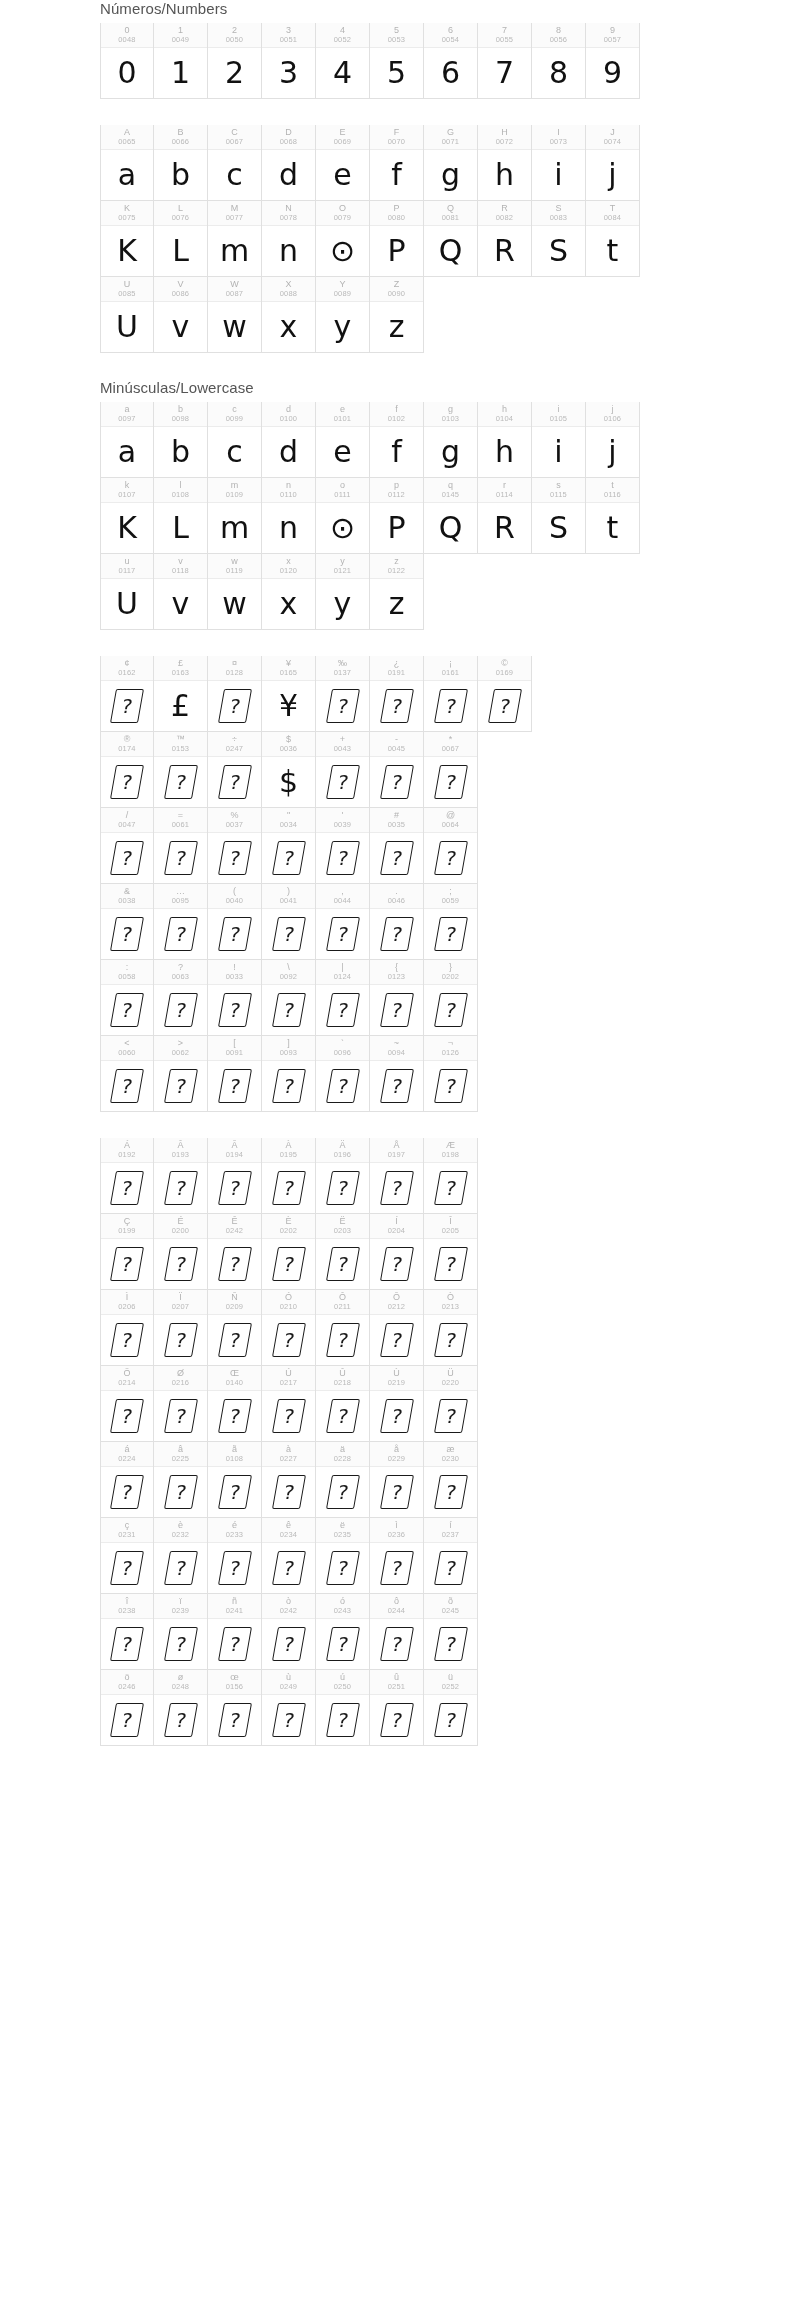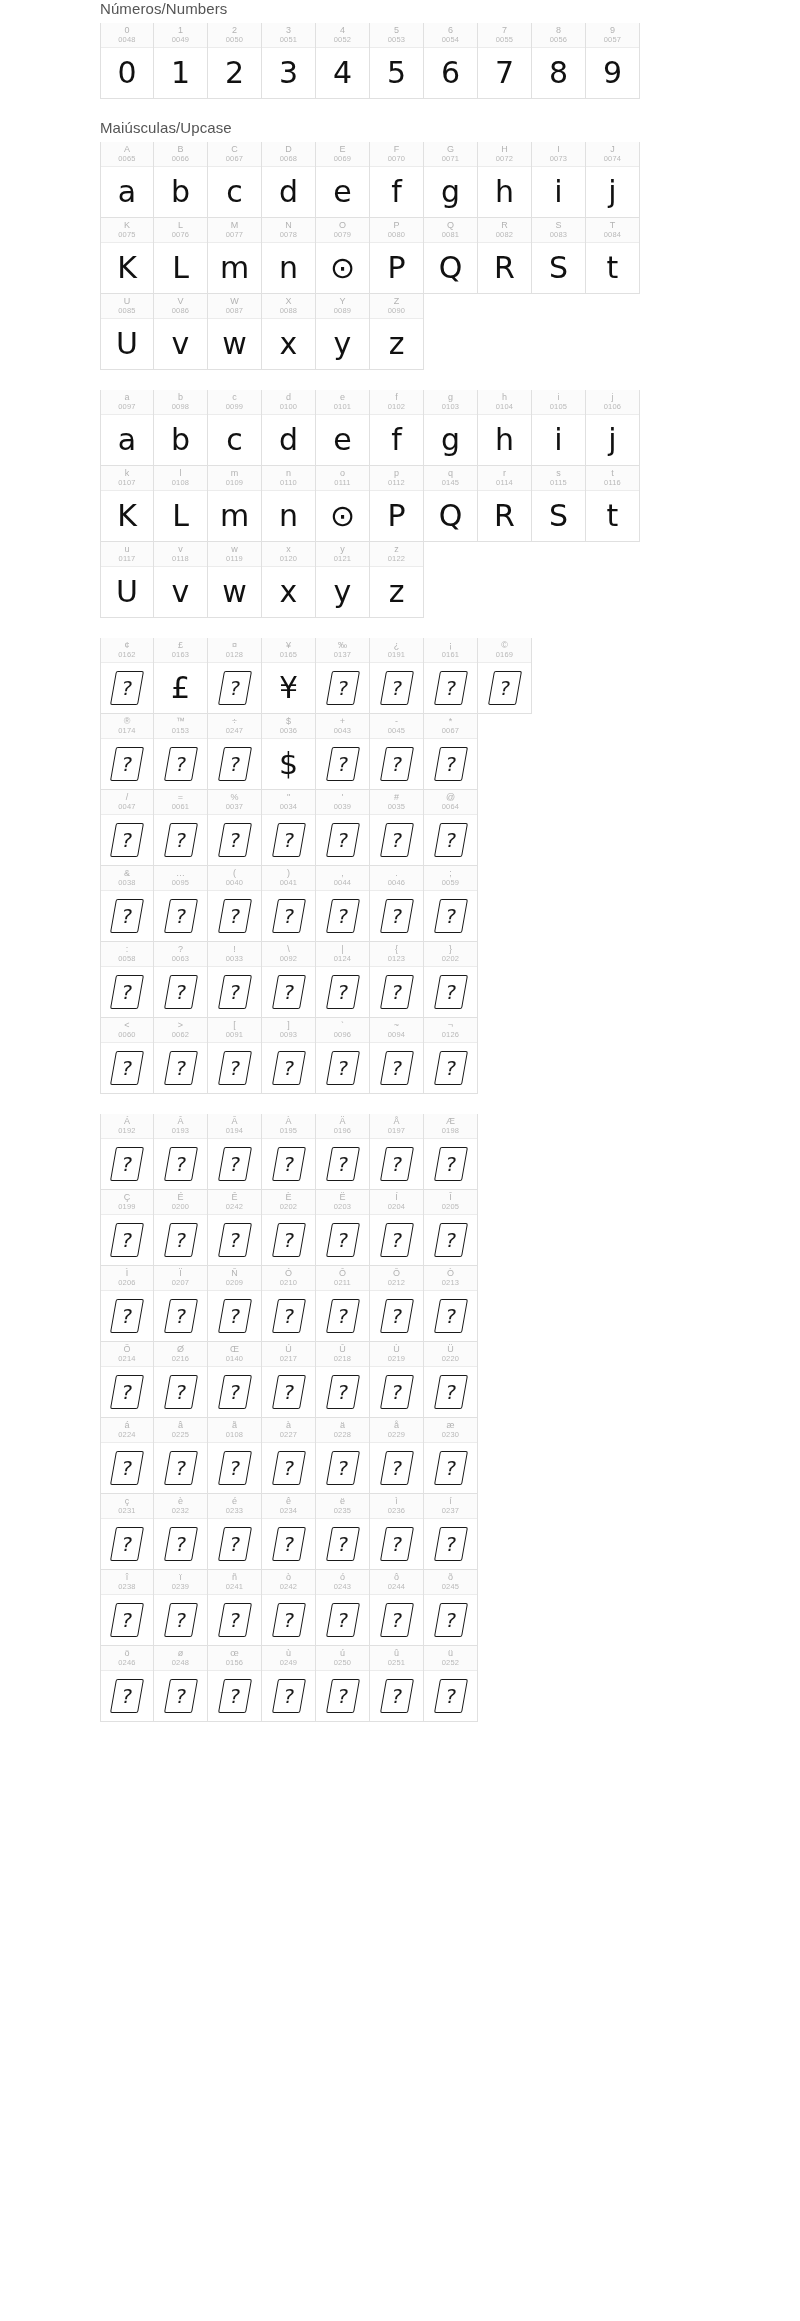--- a/index.html
+++ b/index.html
@@ -12,21 +12,21 @@
     font-family: "Liberation Sans", sans-serif;
     color: #333;
     -webkit-font-smoothing: antialiased;
   }
   .page {
     width: 800px;
     position: relative;
     padding: 0;
   }
   .section {
-    margin: 0 0 6px 0;
+    margin: 0 0 12px 0;
   }
   .section-title {
     font-size: 15px;
     color: #555;
     font-weight: normal;
     margin: 0 0 6px 0;
     padding-left: 100px;
     letter-spacing: 0.1px;
   }
   .grid {
@@ -207,21 +207,20 @@
             </div>
             <div class="glyphbox">
               <span class="glyph">9</span>
             </div>
           </div>
           <div class="rowbreak"></div>
         </div>
       </div>
       <div class="section-gap"></div>
       <div class="section">
-        <div class="section-title">Maiúsculas/Upcase</div>
         <div class="grid">
           <div class="cell first">
             <div class="head">
               <div class="chr">A</div>
               <div class="code">0065</div>
             </div>
             <div class="glyphbox">
               <span class="glyph">a</span>
             </div>
           </div>
@@ -450,20 +449,21 @@
             </div>
             <div class="glyphbox">
               <span class="glyph">z</span>
             </div>
           </div>
           <div class="rowbreak"></div>
         </div>
       </div>
       <div class="section-gap"></div>
       <div class="section">
+        <div class="section-title">Minúsculas/Lowercase</div>
         <div class="grid">
           <div class="cell first">
             <div class="head">
               <div class="chr">a</div>
               <div class="code">0097</div>
             </div>
             <div class="glyphbox">
               <span class="glyph">a</span>
             </div>
           </div>

